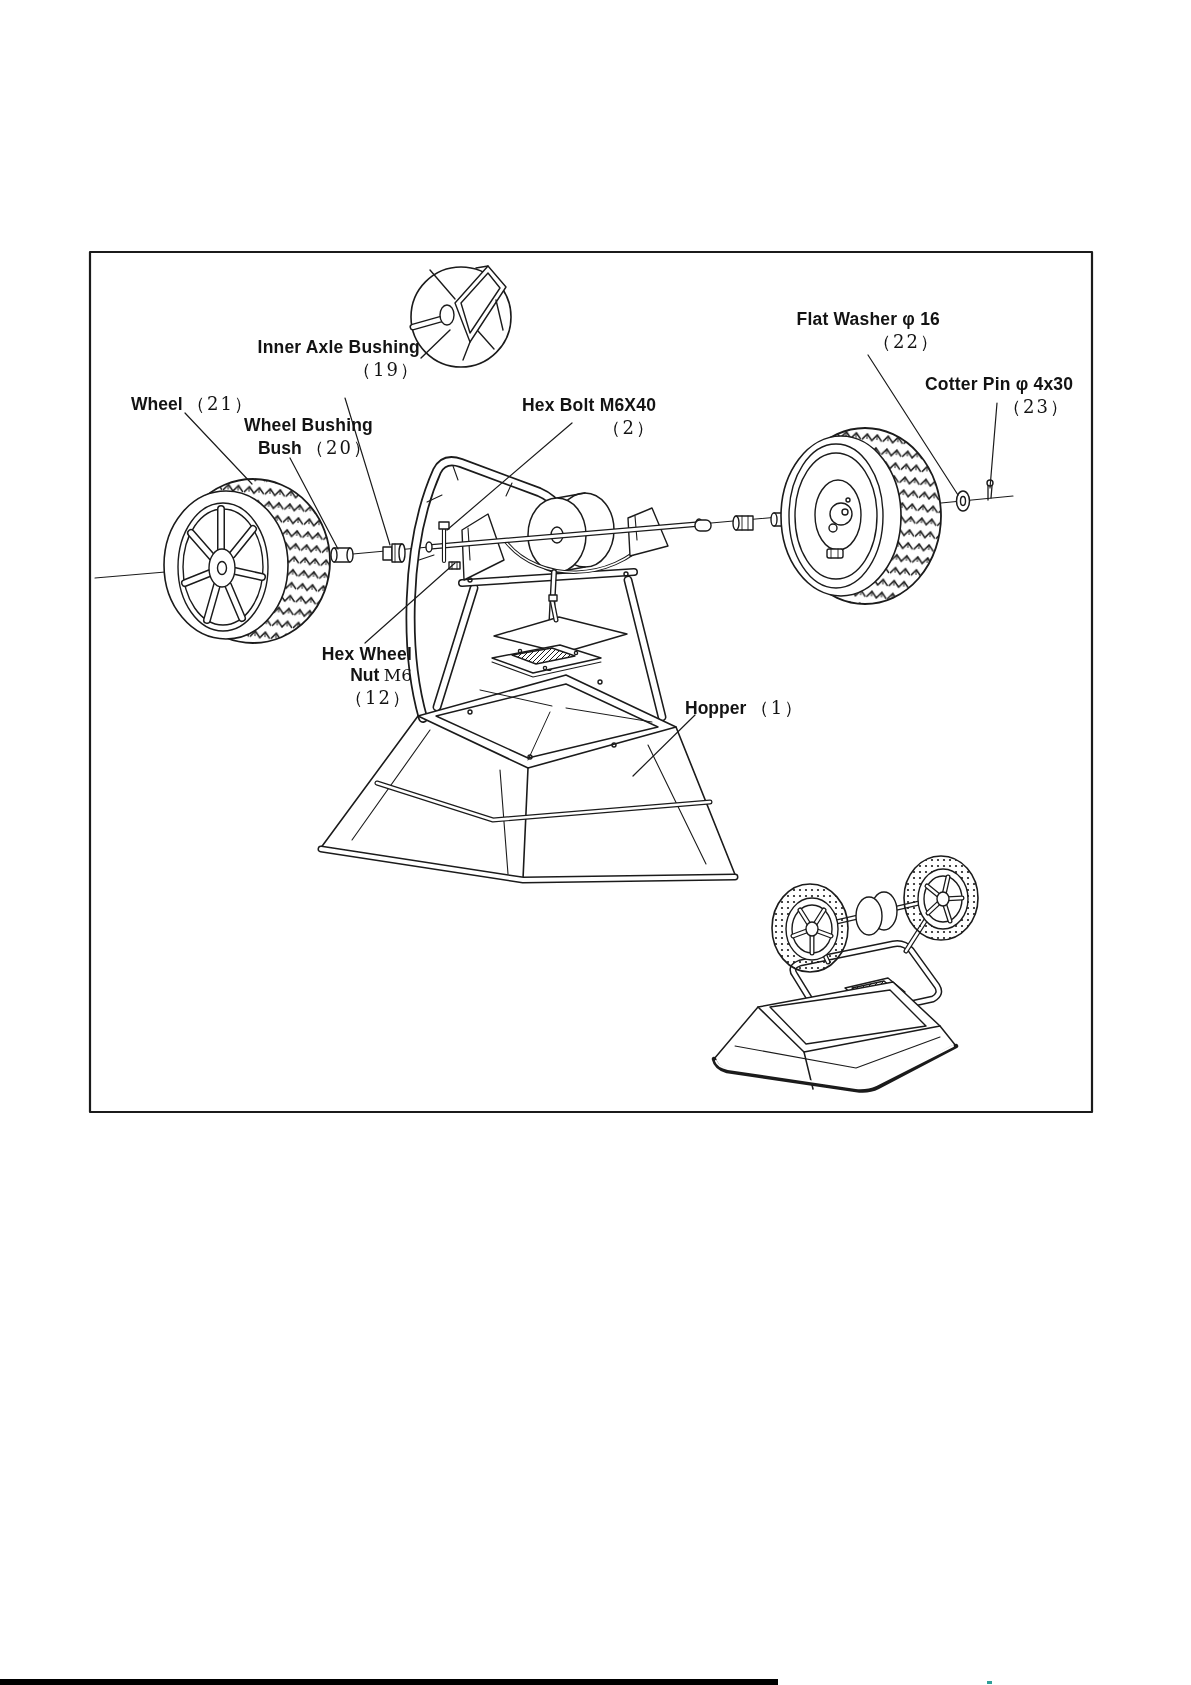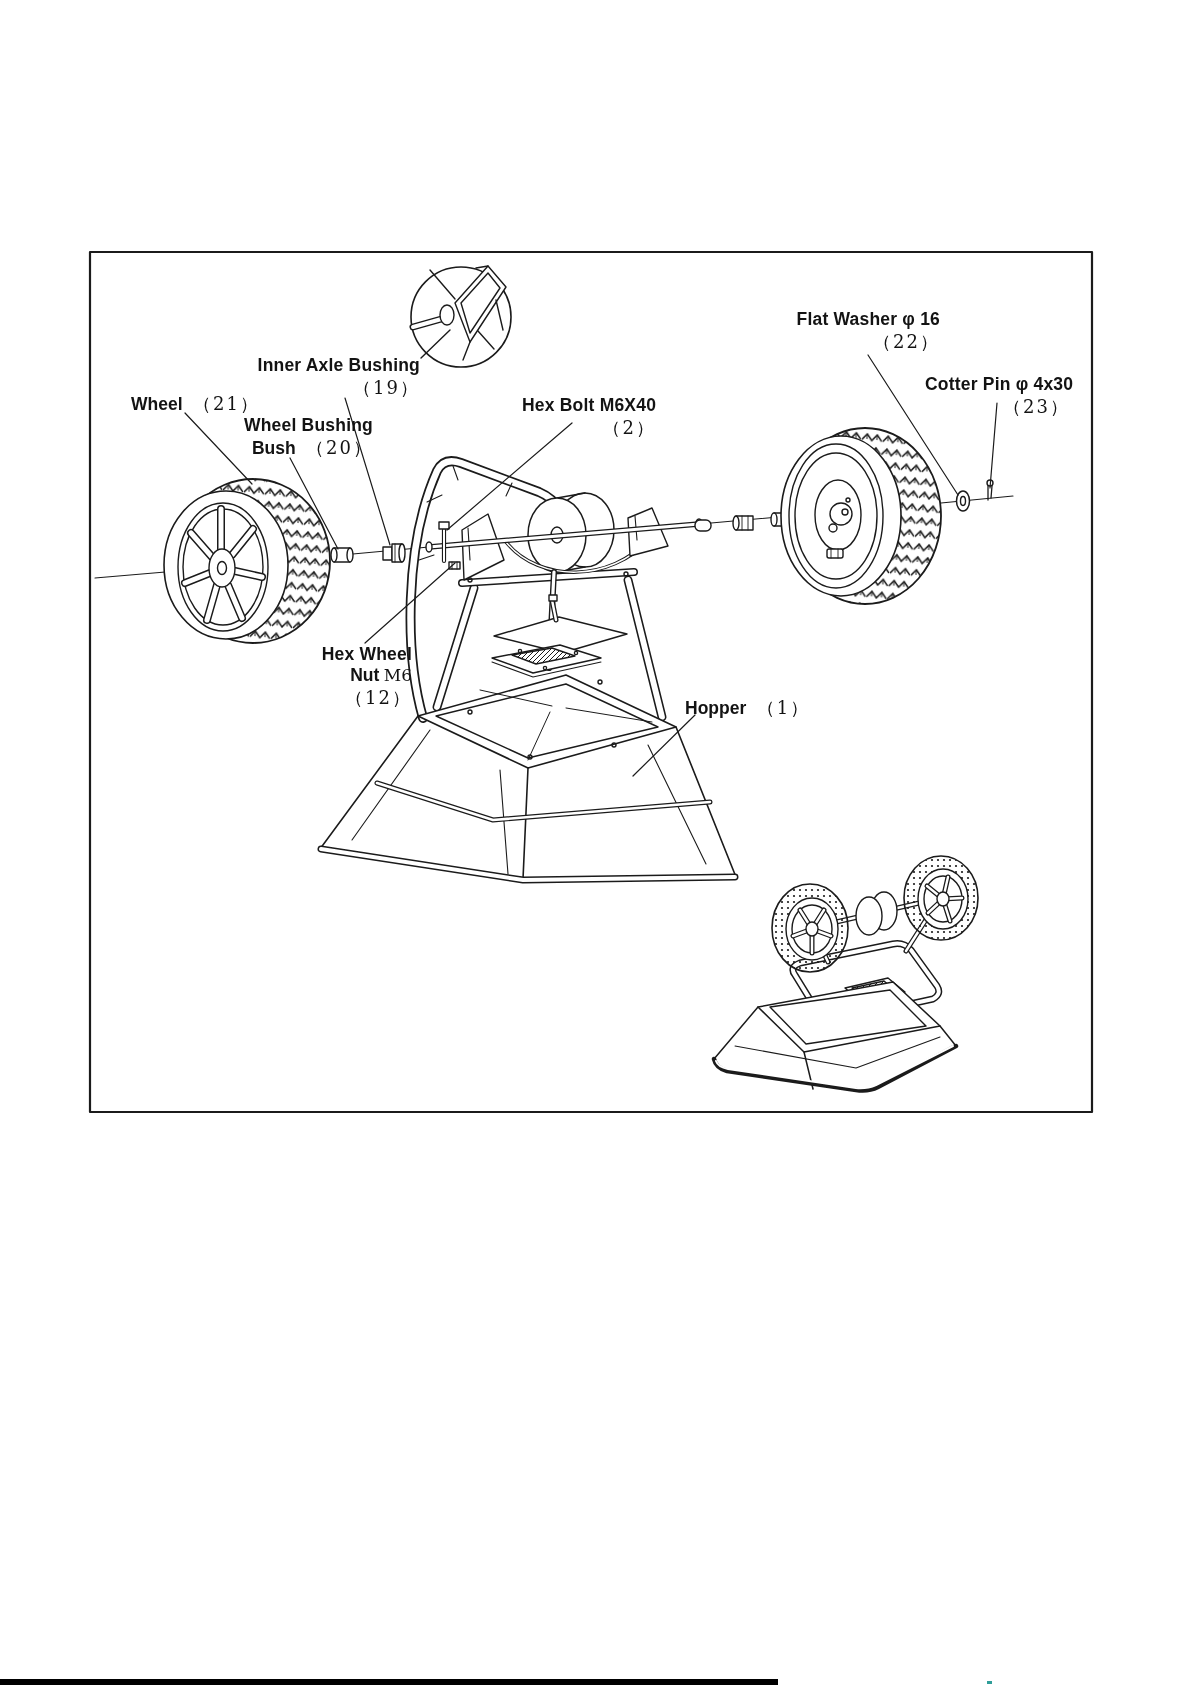--- a/index.html
+++ b/index.html
@@ -3,21 +3,21 @@
 <meta charset="utf-8">
 <style>
   html,body{margin:0;padding:0;background:#fff;}
   #page{position:relative;width:1191px;height:1685px;background:#fff;overflow:hidden;
         font-family:"Liberation Sans",sans-serif;}
   #art{position:absolute;left:0;top:0;}
   .lbl{position:absolute;text-align:right;color:#131313;line-height:1.22;white-space:nowrap;}
   .w{font:700 17.5px "Liberation Sans",sans-serif;letter-spacing:.2px;}
   .n{font:400 18px "DejaVu Serif",serif;letter-spacing:2px;}
   .wi{display:inline;font:700 17.5px "Liberation Sans",sans-serif;}
-  .ni{display:inline;font:400 18px "DejaVu Serif",serif;letter-spacing:2px;margin-left:6px;}
+  .ni{display:inline;font:400 18px "DejaVu Serif",serif;letter-spacing:2px;}
   .si{display:inline;font:400 17px "DejaVu Serif",serif;}
   .footer-bar{position:absolute;left:0;top:1679px;width:778px;height:6px;}
   .accent-dot{position:absolute;left:987px;top:1681px;width:5px;height:3px;}
 </style>
 </head>
 <body>
 
 <div id="page" style="background: rgb(255, 255, 255);">
 
   <svg id="art" width="1191" height="1685" viewBox="0 0 1191 1685">
@@ -283,21 +283,21 @@
         <path d="M290,458 L338,549"></path>
         <path d="M572,423 L447,530"></path>
         <path d="M365,643 L455,563"></path>
         <path d="M868,355 L958,495"></path>
         <path d="M997,403 L990,488"></path>
         <path d="M695,715 L633,776"></path>
       </g>
     </g>
   </svg>
 
-  <div class="lbl" style="left:250px;top:355px;width:170px">
+  <div class="lbl" style="left:250px;top:337px;width:170px">
     <div class="w">Inner Axle Bushing</div>
     <div class="n">（19）</div>
   </div>
 
   <div class="lbl" style="left:131px;top:392px">
     <span class="wi">Wheel</span>
     <span class="ni">（21）</span>
   </div>
 
   <div class="lbl" style="left:208px;top:415px;width:165px">

